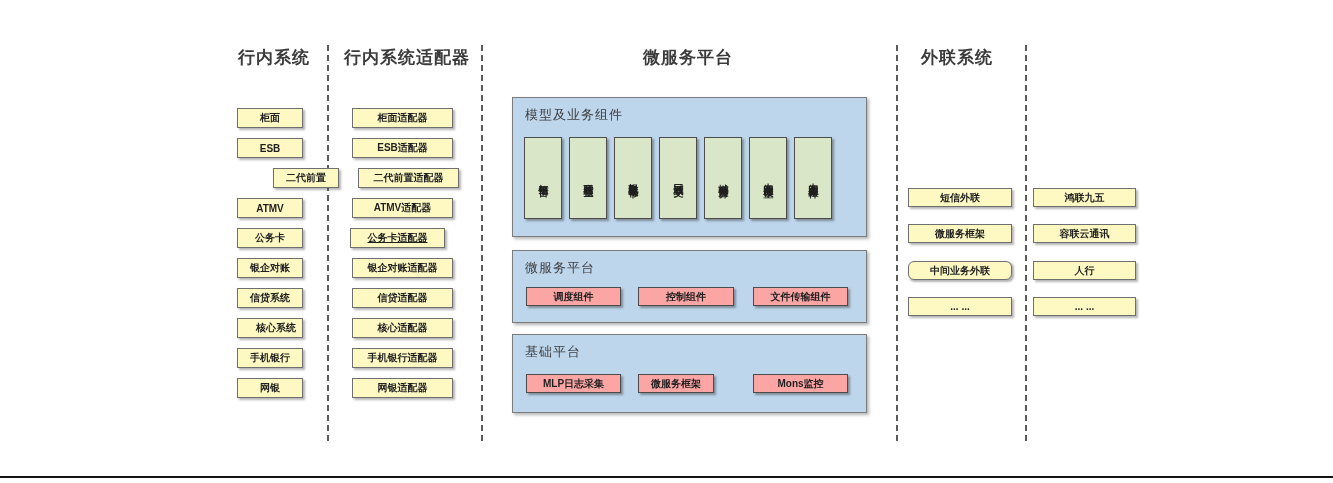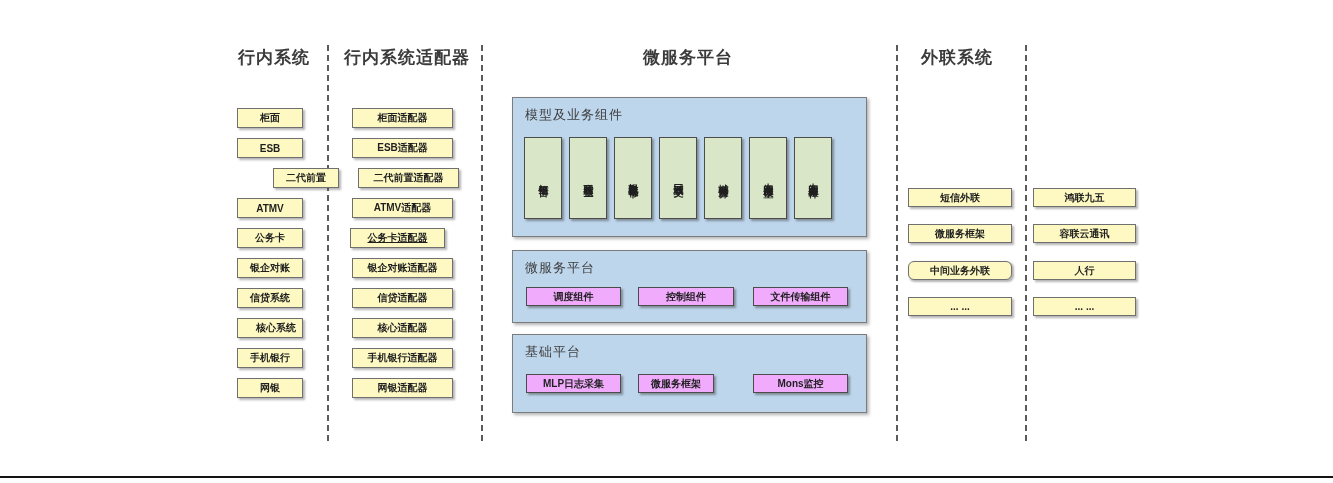--- a/index.html
+++ b/index.html
@@ -78,21 +78,21 @@
     font-weight: bold;
     color: #1f1f1f;
     letter-spacing: 1px;
     line-height: 1;
   }
   .ibox {
     position: absolute;
     box-sizing: border-box;
     top: 36px;
     height: 19px;
-    background: #f0abfc;
+    background: #fca5a5;
     border: 1px solid #4c4c4c;
     box-shadow: 1.5px 1.5px 2px rgba(70,70,70,0.5);
     display: flex;
     align-items: center;
     justify-content: center;
     font-size: 10px;
     font-weight: bold;
     color: #1f1f1f;
     white-space: nowrap;
   }

